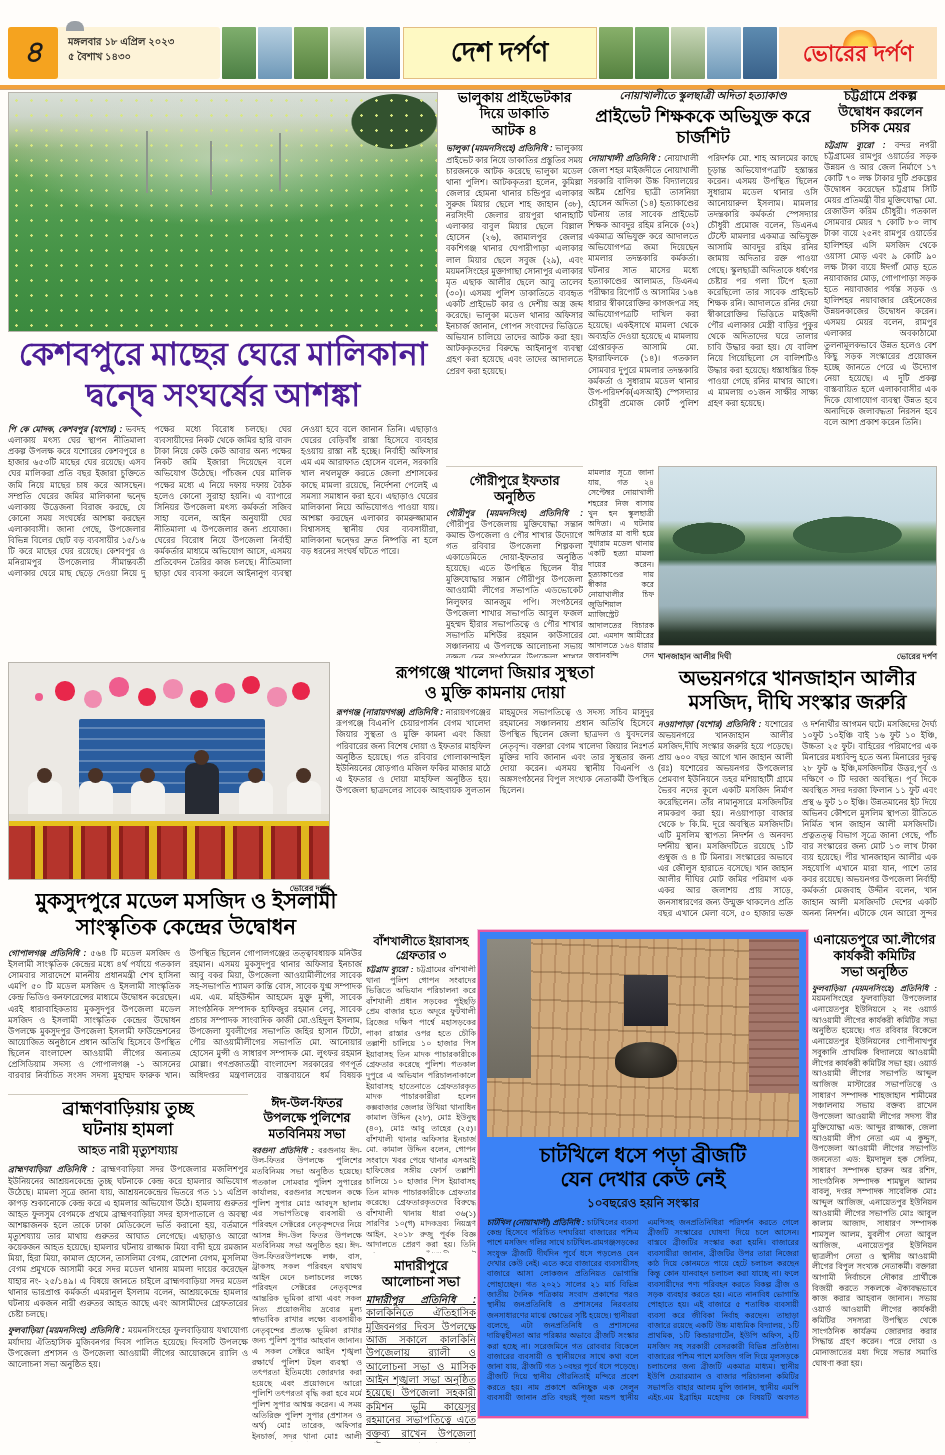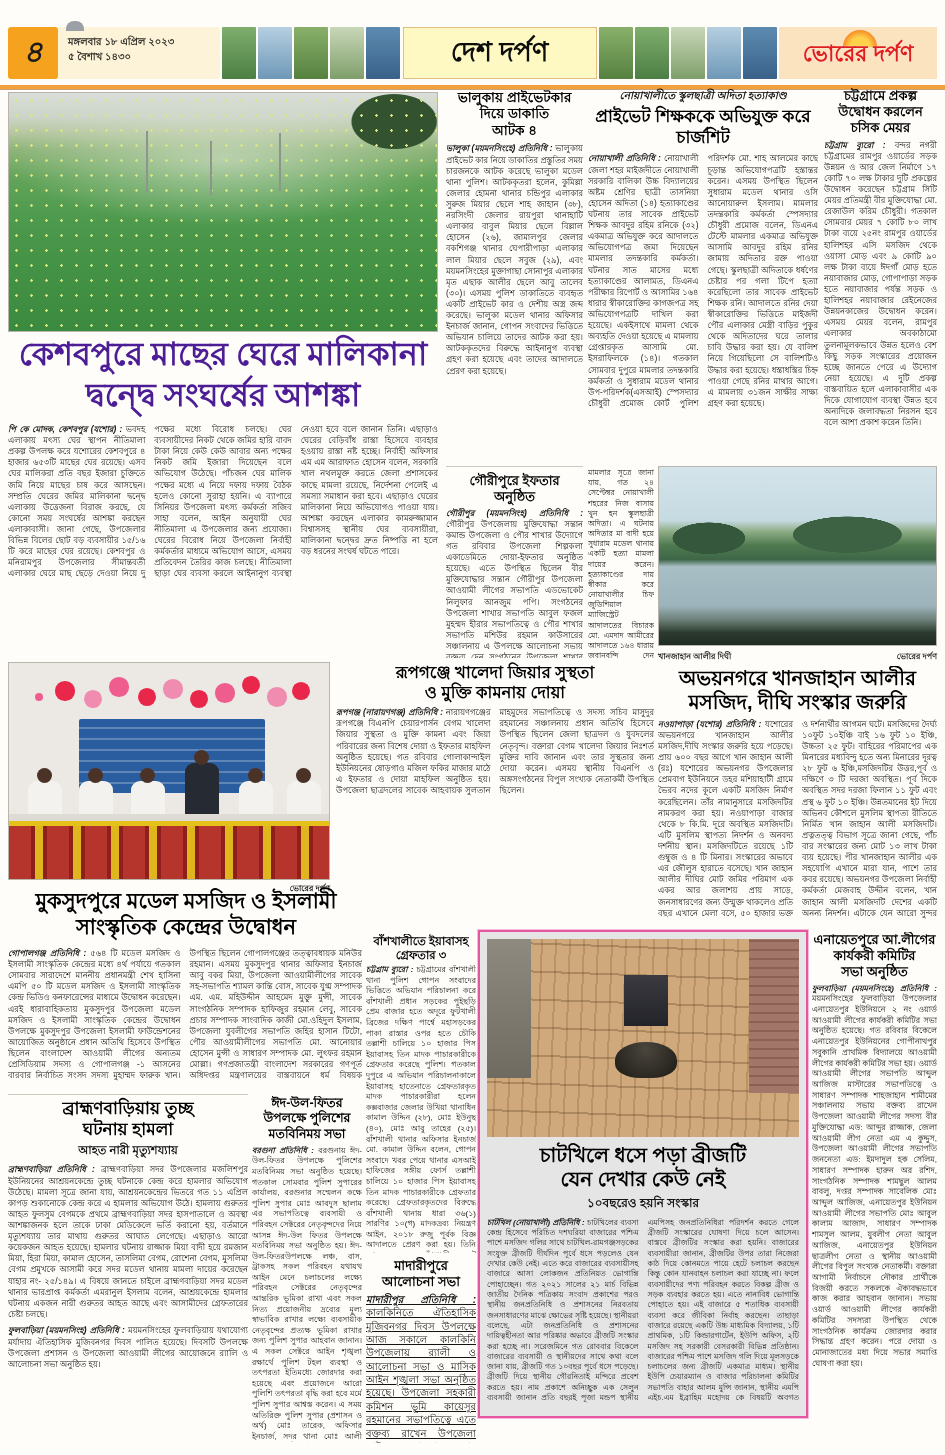--- a/index.html
+++ b/index.html
@@ -66,21 +66,21 @@
      repeating-linear-gradient(2deg,transparent 0 26px,rgba(90,60,30,.30) 26px 28px),
      repeating-linear-gradient(92deg,#cfa97b 0 12px,#bb9166 12px 14px);position:relative;overflow:hidden;}
   .bld-l{position:absolute;left:0;top:0;width:14%;height:70%;background:linear-gradient(#8e8a7f,#6f6b61);}
   .bld-r{position:absolute;right:0;top:0;width:16%;height:78%;background:
      repeating-linear-gradient(0deg,#a3766a 0 7px,#8d6054 7px 9px);}
   .machine{position:absolute;left:44%;top:18%;width:14%;height:26%;background:linear-gradient(#3a3a40,#23232a);}
   .tarp{position:absolute;left:41%;top:52%;width:20%;height:18%;background:radial-gradient(circle at 50% 20%,#4a463e,#26231d 80%);border-radius:50% 50% 40% 40%;}
   
   .h-red{font-size:32px;line-height:1.28;}
   .sub{font-weight:bold;text-align:center;}
-  .box-pink{border:2px solid #e456a0;outline:1px solid #f6bcd9;background:#e5e5e5;box-sizing:border-box;padding:7px;}
+  .box-pink{border:2px solid #e456a0;outline:1px solid #f6bcd9;background:#3b82f6;box-sizing:border-box;padding:7px;}
   .sep-t{border-top:1px solid #cfc9bd;}
 </style>
 </head>
 <body>
 
 <div id="hdr" class="abs">
   <div class="pagebox">
     <div class="pn">৪</div>
     <div class="dates">
       <div>মঙ্গলবার ১৮ এপ্রিল ২০২৩</div>

